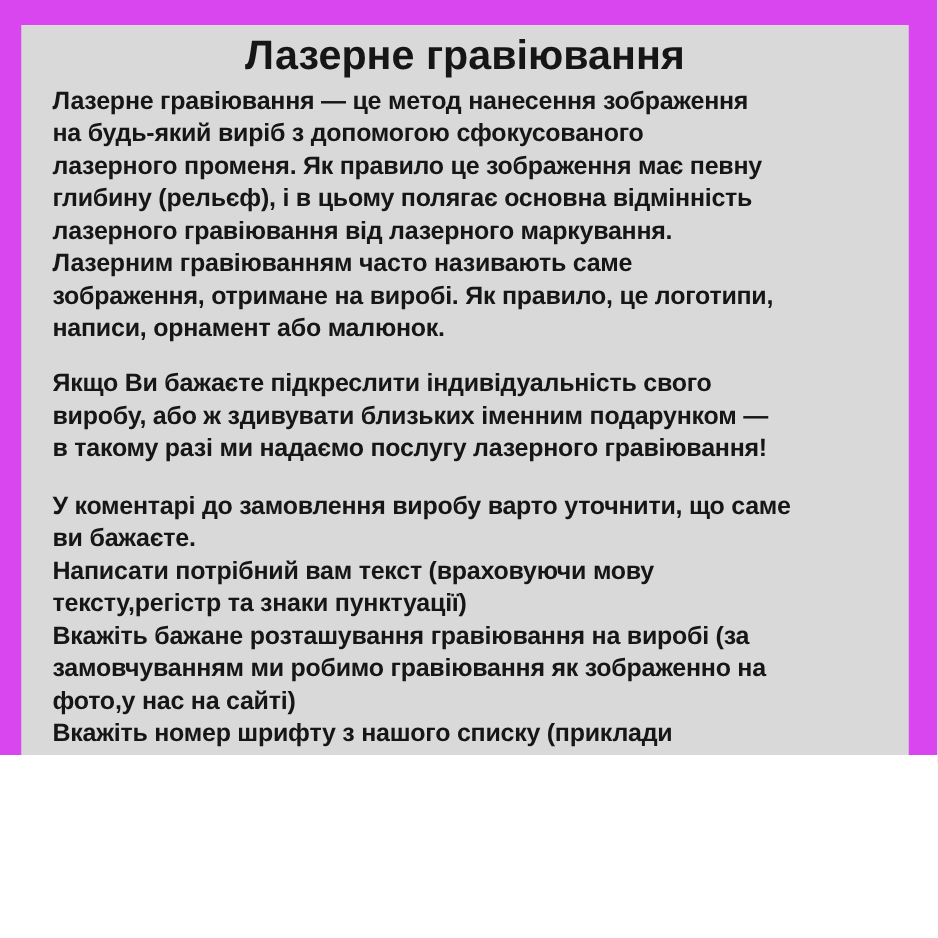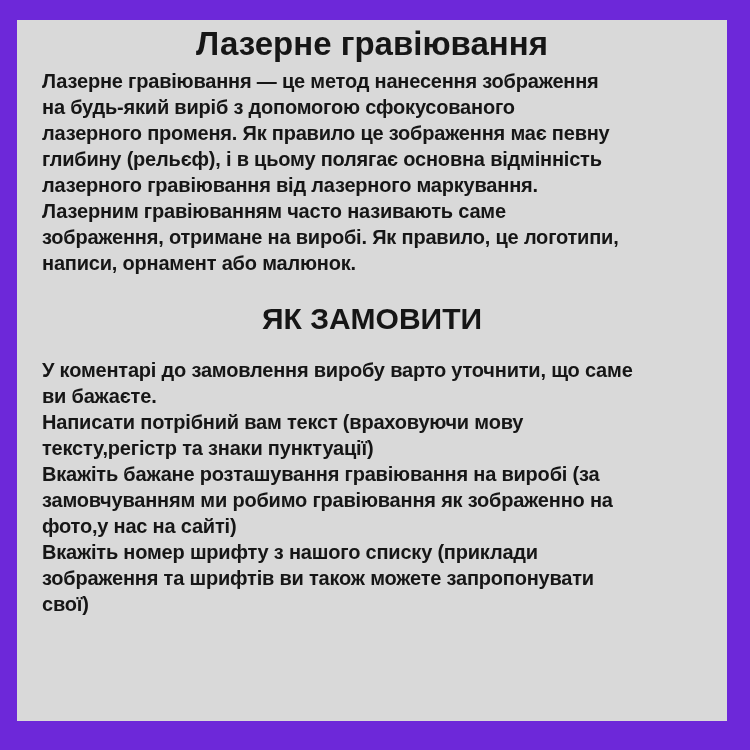--- a/index.html
+++ b/index.html
@@ -3,22 +3,22 @@
 <meta charset="utf-8">
 <style>
   html, body {
     margin: 0;
     padding: 0;
     background: #ffffff;
   }
   .page {
     position: relative;
     width: 750px;
-    height: 750px;
-    background: #6d28d9;
+    height: 604px;
+    background: #d946ef;
     overflow: hidden;
     font-family: "Liberation Sans", "DejaVu Sans", sans-serif;
     font-weight: bold;
     color: #161616;
   }
   .sheet {
     position: absolute;
     left: 17px;
     top: 20px;
     width: 710px;
@@ -62,22 +62,24 @@
 
     <p class="body-text intro-text">Лазерне гравіювання — це метод нанесення зображення
 на будь-який виріб з допомогою сфокусованого
 лазерного променя. Як правило це зображення має певну
 глибину (рельєф), і в цьому полягає основна відмінність
 лазерного гравіювання від лазерного маркування.
 Лазерним гравіюванням часто називають саме
 зображення, отримане на виробі. Як правило, це логотипи,
 написи, орнамент або малюнок.</p>
 
+    <p class="body-text offer-text">Якщо Ви бажаєте підкреслити індивідуальність свого
+виробу, або ж здивувати близьких іменним подарунком —
+в такому разі ми надаємо послугу лазерного гравіювання!</p>
 
-    <h2 class="section-title">ЯК ЗАМОВИТИ</h2>
 
     <p class="body-text howto-text">У коментарі до замовлення виробу варто уточнити, що саме
 ви бажаєте.
 Написати потрібний вам текст (враховуючи мову
 тексту,регістр та знаки пунктуації)
 Вкажіть бажане розташування гравіювання на виробі (за
 замовчуванням ми робимо гравіювання як зображенно на
 фото,у нас на сайті)
 Вкажіть номер шрифту з нашого списку (приклади
 зображення та шрифтів ви також можете запропонувати

